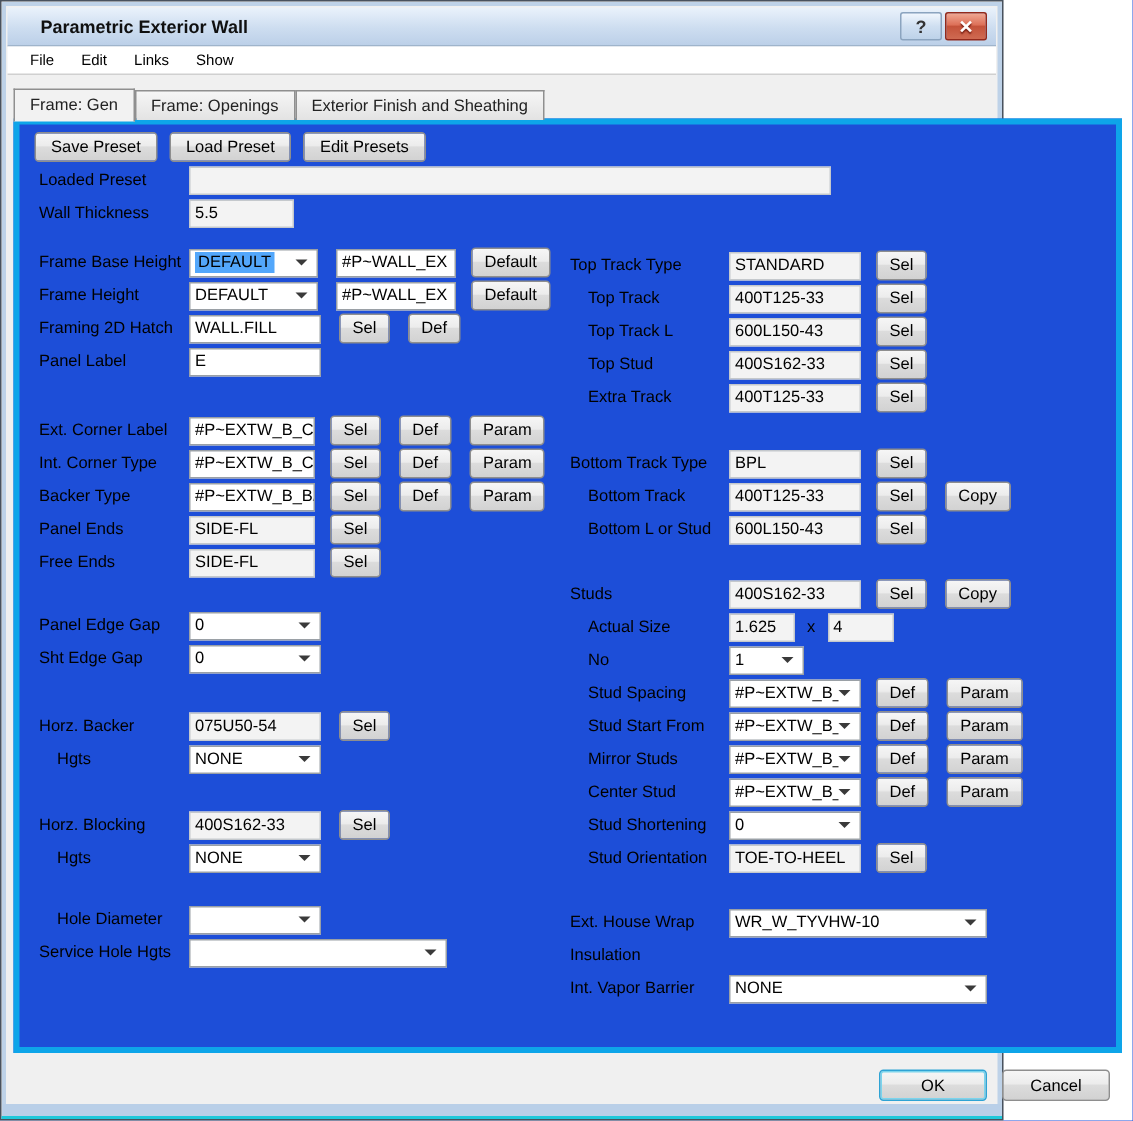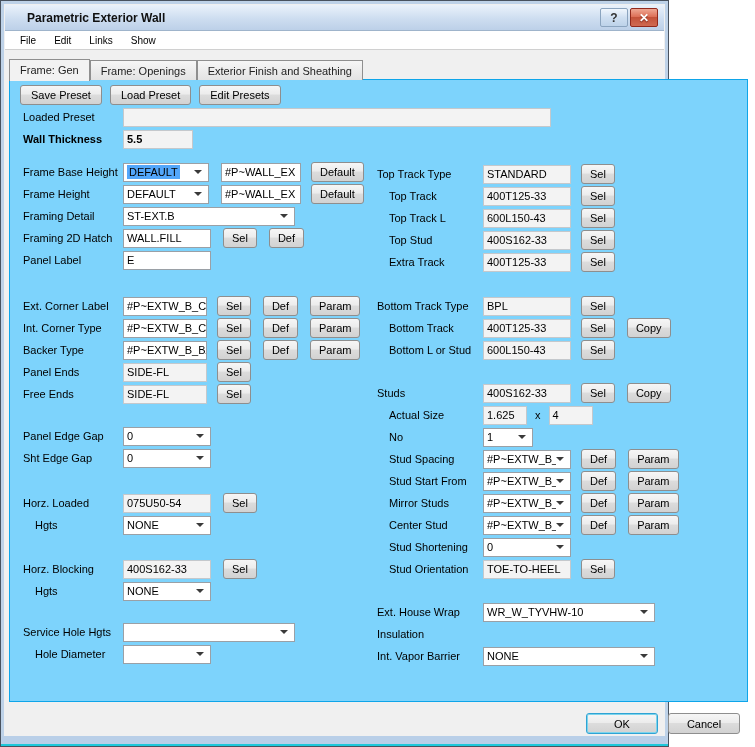--- a/index.html
+++ b/index.html
@@ -41,21 +41,21 @@
   .tabstrip { position:absolute; left:8px; top:57px; height:22px; display:flex; align-items:flex-end; z-index:3; }
   .tab {
     height:20px; padding:0 10px; display:flex; align-items:center;
     background:linear-gradient(#f6f6f6,#e3e3e3); border:1px solid #8f8f8f;
     border-bottom:none; margin-right:0px; font-size:11px; color:#222;
   }
   .tab.active { height:22px; background:#f2f2f2; position:relative; z-index:4; margin-bottom:-1px; padding-bottom:1px; }
 
   .tabpage {
     position:absolute; left:8px; top:78px; width:739px; height:623px;
-    border:1px solid #0ea5e9; background:#7dd3fc; z-index:2;
+    border:4px solid #0ea5e9; background:#1d4ed8; z-index:2;
   }
 
   .presetbar { position:absolute; left:10px; top:5px; display:flex; gap:8px; }
 
   .row { display:flex; align-items:center; height:22px; white-space:nowrap; }
   .lbl { width:100px; flex:none; font-size:11px; }
   .col-right .lbl { width:106px; }
   .ind { padding-left:12px; }
 
   .edit {
@@ -133,21 +133,21 @@
       <button class="btn">Load Preset</button>
       <button class="btn">Edit Presets</button>
     </div>
 
     <div class="hdr-row" style="top:27px;">
       <span class="lbl">Loaded Preset</span>
       <div class="edit dis w428">
           <span></span>
         </div>
     </div>
-    <div class="hdr-row" style="top:49px;font-weight:bold;">
+    <div class="hdr-row" style="top:49px;">
       <span class="lbl">Wall Thickness</span>
       <div class="edit dis w70">
           <span>5.5</span>
         </div>
     </div>
 
     <div class="col-left">
 
       <div class="row">
         <span class="lbl">Frame Base Height</span>
@@ -166,27 +166,20 @@
         <div class="combo w86">
           <span class="ctext">DEFAULT</span>
           <span class="arrow"></span>
         </div>
         <div class="edit w80 ml12">
             <span>#P~WALL_EX</span>
           </div>
         <button class="btn ml10">Default</button>
       </div>
 
-      <div class="row">
-        <span class="lbl">Framing Detail</span>
-        <div class="combo w172">
-          <span class="ctext">ST-EXT.B</span>
-          <span class="arrow"></span>
-        </div>
-      </div>
 
       <div class="row">
         <span class="lbl">Framing 2D Hatch</span>
         <div class="edit w88">
             <span>WALL.FILL</span>
           </div>
         <button class="btn ml12">Sel</button>
         <button class="btn ml12">Def</button>
       </div>
 
@@ -259,21 +252,21 @@
         <span class="lbl">Sht Edge Gap</span>
         <div class="combo w88">
           <span class="ctext">0</span>
           <span class="arrow"></span>
         </div>
       </div>
 
       <div class="sp23"></div>
 
       <div class="row">
-        <span class="lbl">Horz. Loaded</span>
+        <span class="lbl">Horz. Backer</span>
         <div class="edit dis w88">
             <span>075U50-54</span>
           </div>
         <button class="btn ml12">Sel</button>
       </div>
 
       <div class="row">
         <span class="lbl ind">Hgts</span>
         <div class="combo w88">
           <span class="ctext">NONE</span>
@@ -293,37 +286,37 @@
 
       <div class="row">
         <span class="lbl ind">Hgts</span>
         <div class="combo w88">
           <span class="ctext">NONE</span>
           <span class="arrow"></span>
         </div>
       </div>
 
       <div class="sp19"></div>
+
+      <div class="row">
+        <span class="lbl ind">Hole Diameter</span>
+        <div class="combo w88">
+          <span class="ctext"></span>
+          <span class="arrow"></span>
+        </div>
+      </div>
 
       <div class="row">
         <span class="lbl">Service Hole Hgts</span>
         <div class="combo w172">
           <span class="ctext"></span>
           <span class="arrow"></span>
         </div>
       </div>
 
-      <div class="row">
-        <span class="lbl ind">Hole Diameter</span>
-        <div class="combo w88">
-          <span class="ctext"></span>
-          <span class="arrow"></span>
-        </div>
-      </div>
-
     </div>
 
     <div class="col-right">
 
       <div class="row">
         <span class="lbl">Top Track Type</span>
         <div class="edit dis w88">
             <span>STANDARD</span>
           </div>
         <button class="btn ml10">Sel</button>

